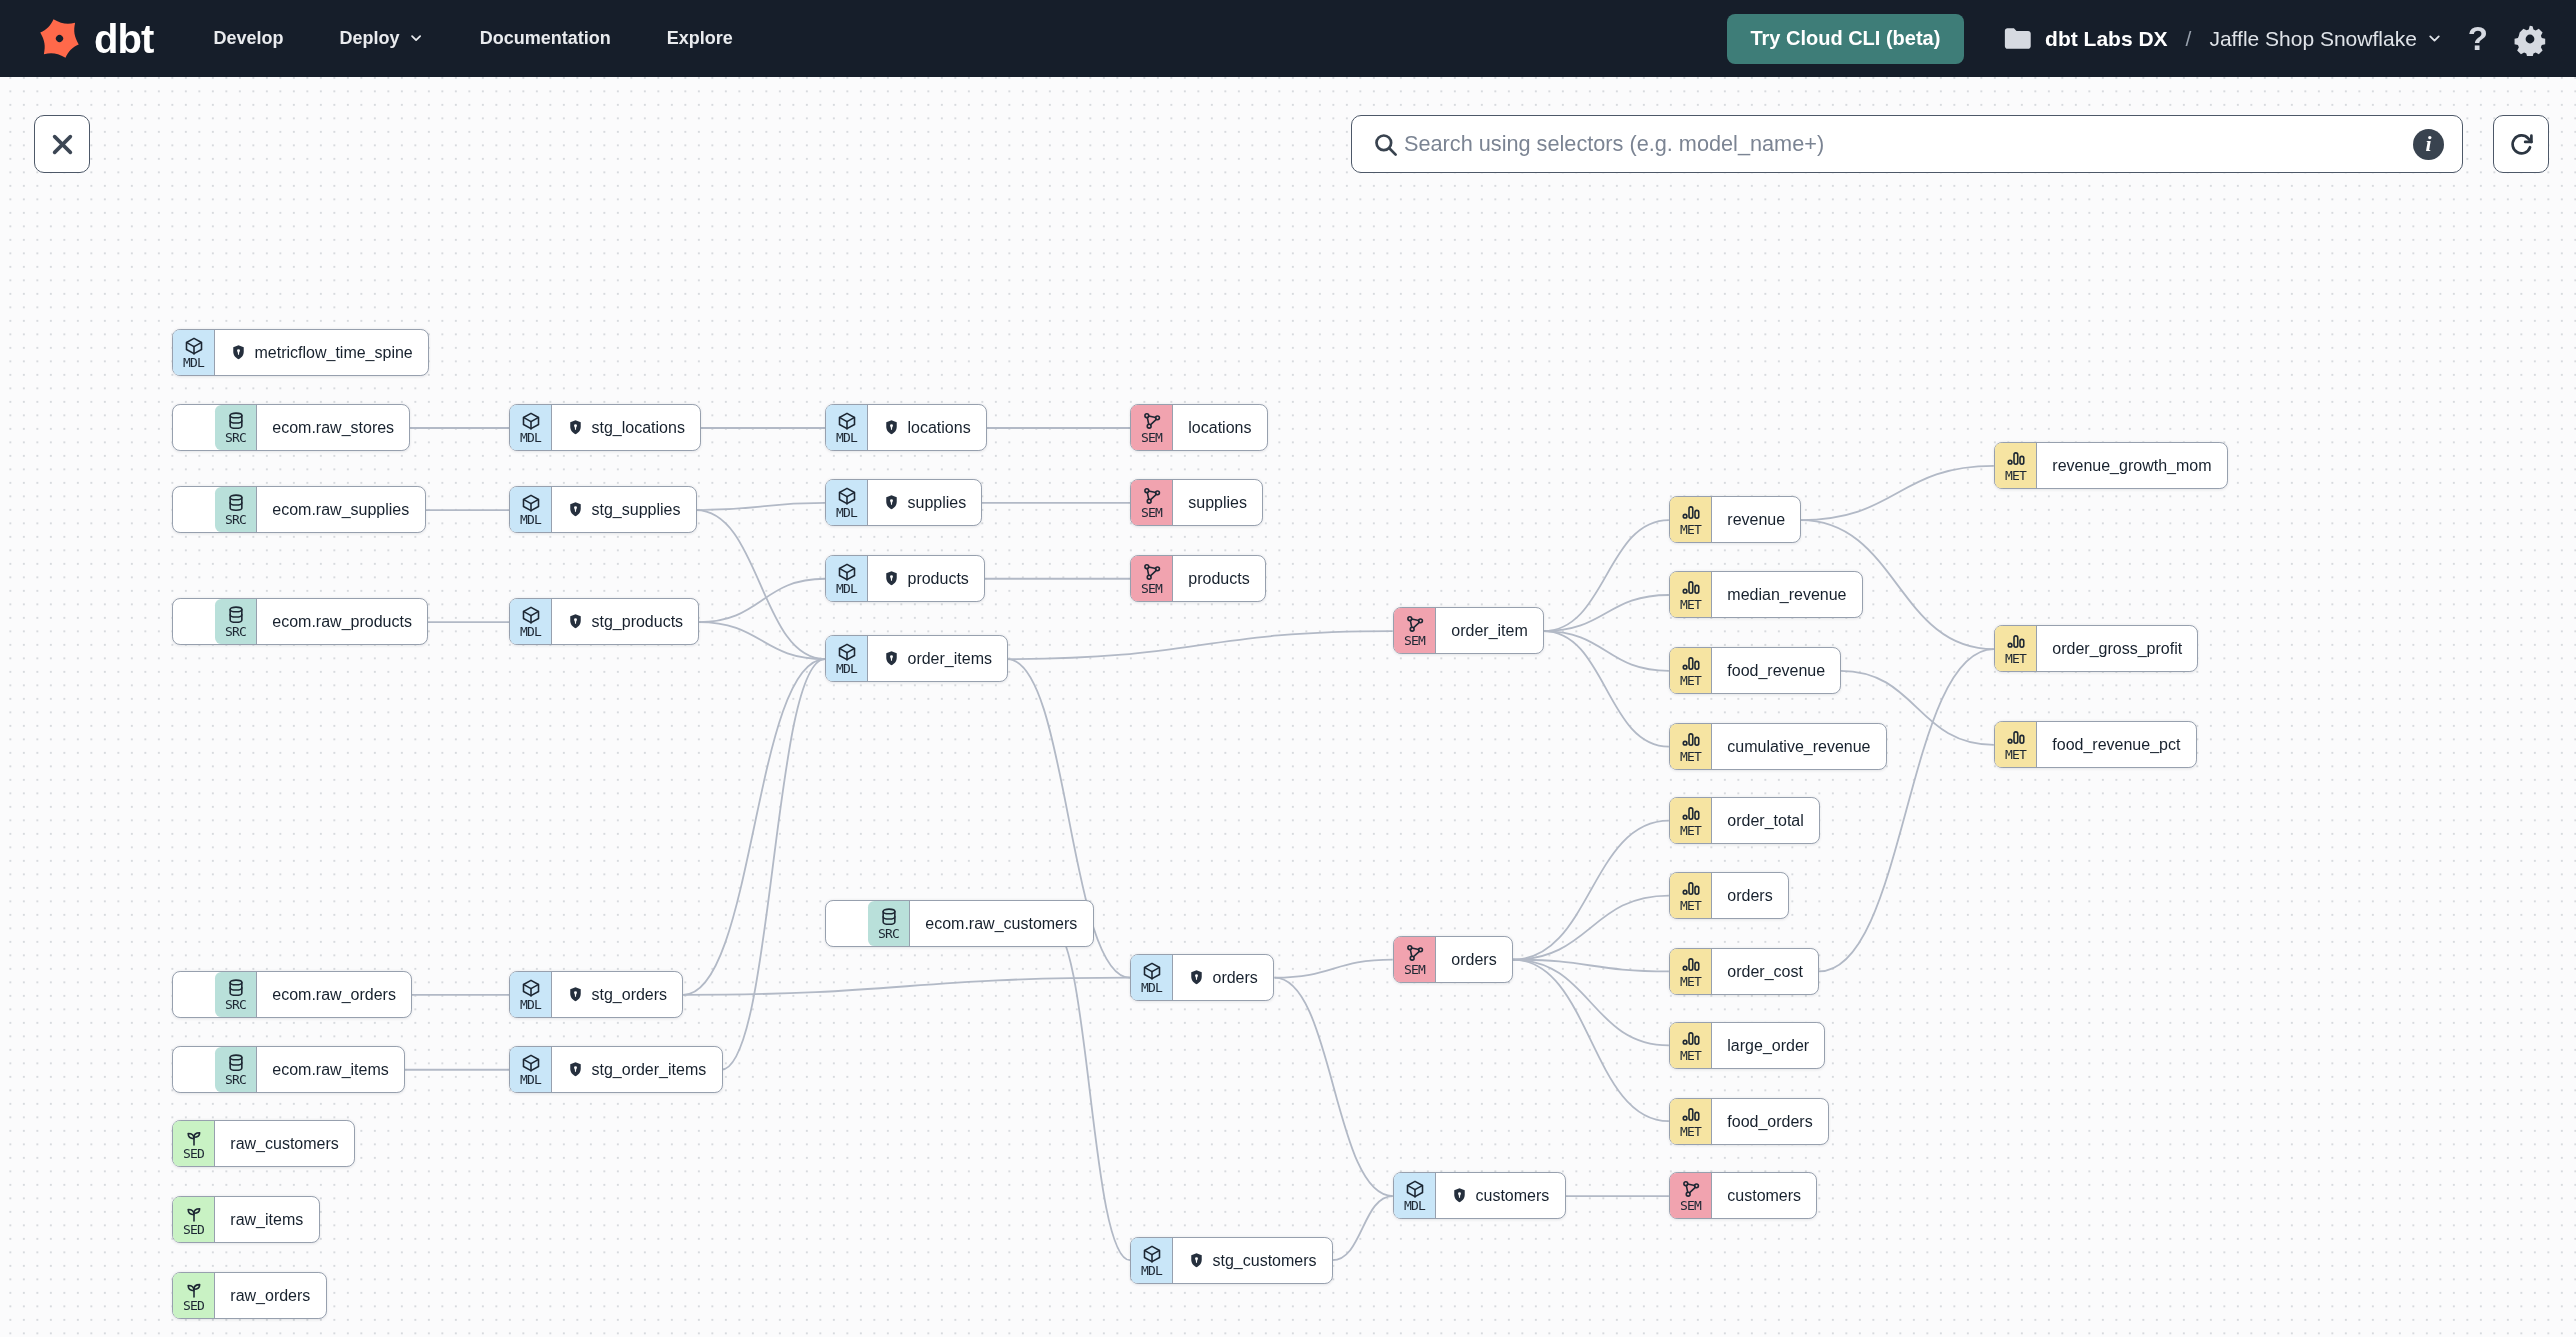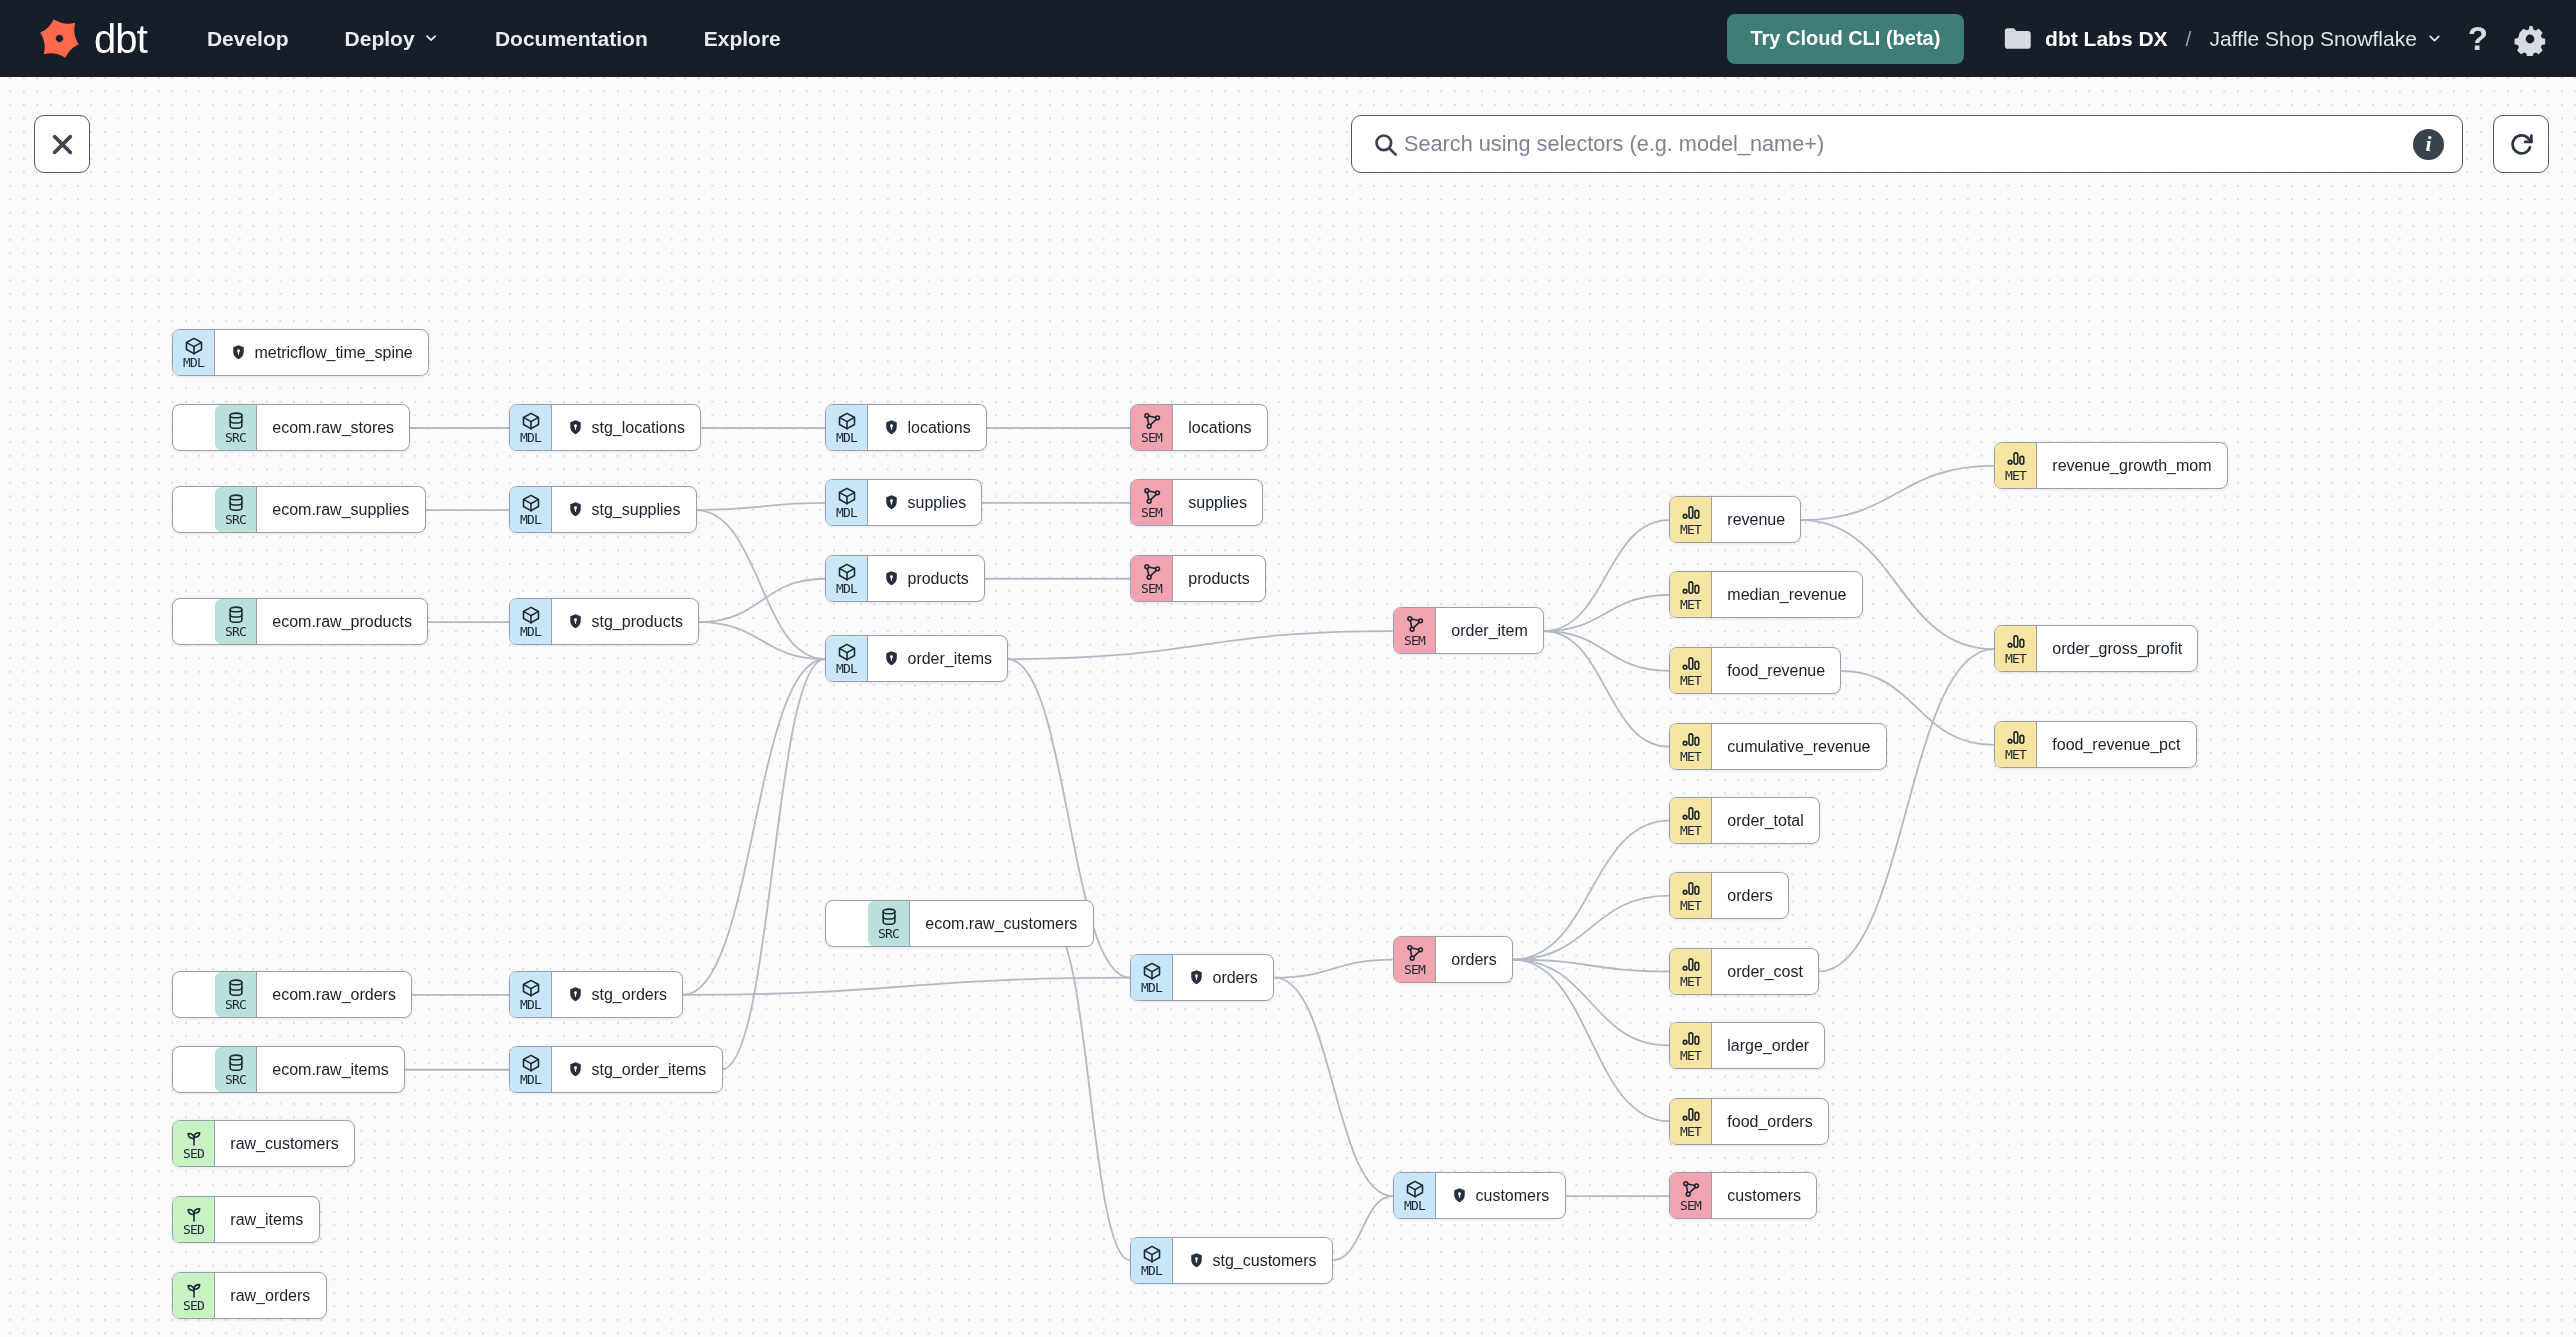--- a/index.html
+++ b/index.html
@@ -15,23 +15,23 @@
 
   
   .topbar {
     position:absolute; top:0; left:0; right:0; height:77px;
     background:var(--topbar-bg, #161e2a);
     display:flex; align-items:center;
     padding:0 29px 0 34px; z-index:10;
   }
   .logo { display:flex; align-items:center; gap:9px; margin-right:60px; }
   .logo svg { width:51px; height:51px; }
-  .logo-text { color:#fff; font-size:40px; font-weight:normal; letter-spacing:-0.9px; line-height:1; }
+  .logo-text { color:#fff; font-size:40px; font-weight:bold; letter-spacing:-0.9px; line-height:1; }
   .nav { display:flex; align-items:center; gap:56px; }
-  .nav-item { color:#e9ebee; font-size:21px; font-weight:600; display:flex; align-items:center; gap:8.1px; cursor:pointer; white-space:nowrap;text-align:center; }
+  .nav-item { color:#e9ebee; font-size:18px; font-weight:600; display:flex; align-items:center; gap:8.1px; cursor:pointer; white-space:nowrap;text-align:center; }
   .nav-item svg { width:16.2px; height:16.2px; stroke:#e9ebee; }
   .topbar-right { margin-left:auto; display:flex; align-items:center; gap:25px; }
   .cta-btn {
     background:var(--cta-bg, #3e7d78); color:#fff; font-size:20px; font-weight:600;
     border:none; border-radius:8.1px; padding:13.5px 23.5px; cursor:pointer; white-space:nowrap;
     font-family:"Liberation Sans", sans-serif;
   }
   .account { display:flex; align-items:center; gap:12.6px; margin-left:12.6px; white-space:nowrap; }
   .account svg.folder { width:31px; height:31px; }
   .account-name { color:#fff; font-size:21px; font-weight:bold; }

